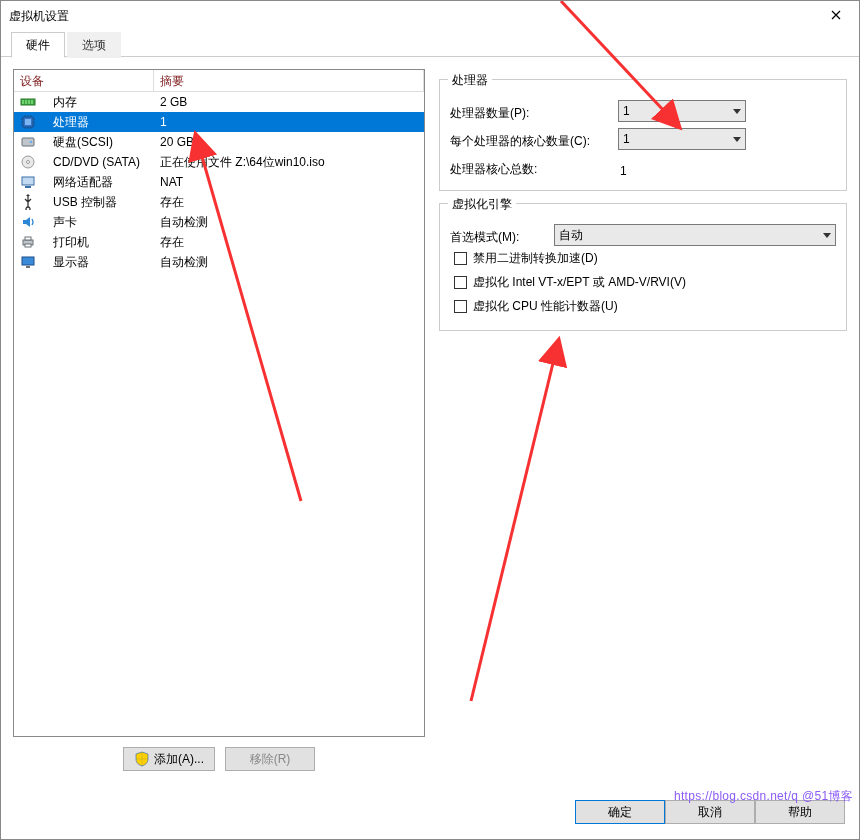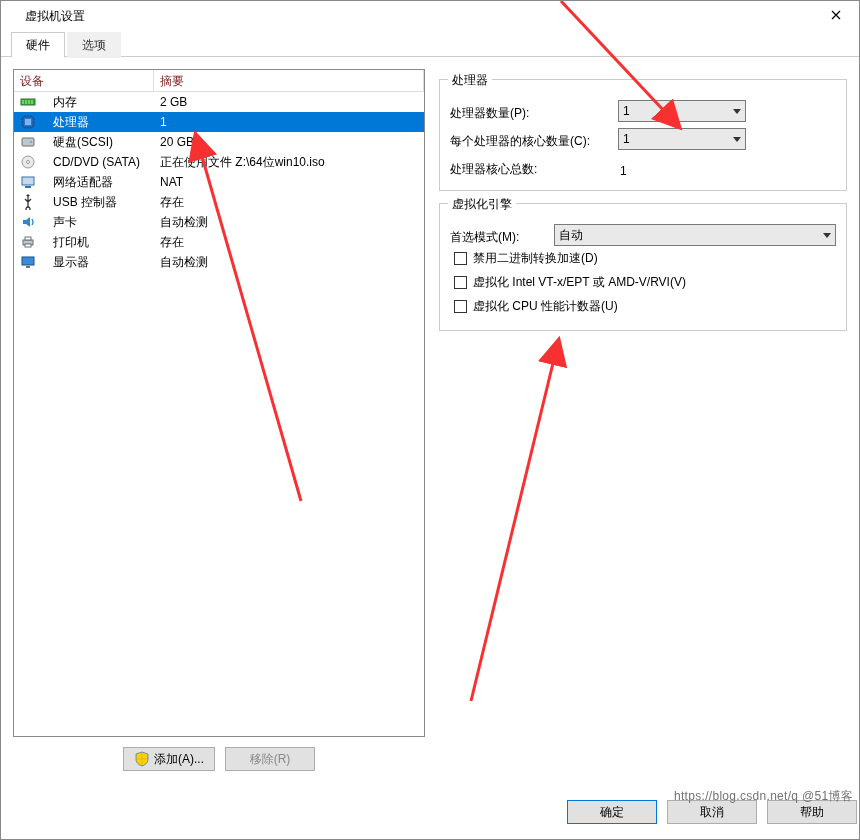--- a/index.html
+++ b/index.html
@@ -2,21 +2,21 @@
 <html><head>
 <meta charset="utf-8">
 <style>
   * { box-sizing: border-box; font-family: "Microsoft YaHei", "Segoe UI", Tahoma, sans-serif; font-size: 12px; }
   html, body { margin: 0; padding: 0; }
   body { width: 860px; height: 840px; background: #fff; position: relative; }
 
   .window { width: 860px; height: 840px; border: 1px solid #888; background: #fff; position: relative; }
 
   .titlebar { height: 30px; display: flex; align-items: center; padding-left: 8px; }
-  .titlebar .title { flex: 1; font-size: 12px; margin-left: 16px; }
+  .titlebar .title { flex: 1; font-size: 12px; }
   .titlebar .close { width: 46px; height: 30px; display: flex; align-items: center; justify-content: center; cursor: pointer; }
   .titlebar .close svg { width: 10px; height: 10px; }
 
   .tabbar { display: flex; border-bottom: 1px solid #ccc; height: 26px; padding-left: 10px; text-align: right; }
   .tab { padding: 4px 14px 0 14px; height: 26px; border: 1px solid transparent; border-bottom: none; margin-right: 2px; background: #f0f0f0; cursor: pointer; position: relative; top: 1px; }
   .tab.active { background: #fff; border-color: #ccc; border-bottom: 1px solid #fff; }
   .tab:not(.active) { color: #333; }
 
   .content { position: absolute; top: 62px; left: 0; right: 0; bottom: 60px; display: flex; gap: 14px; padding: 6px 12px 0 12px; }
 
@@ -42,28 +42,28 @@
   .group > legend, .group .legend { position: absolute; top: -8px; left: 8px; background: #fff; padding: 0 4px; }
   .row { display: flex; align-items: flex-end; height: 28px; gap: 12px; }
   .row .lbl { width: 156px; }
   .select { flex: 0 0 128px; height: 22px; border: 1px solid #7a7a7a; background: #e9e9e9; display: flex; align-items: center; padding: 0 4px; justify-content: space-between; cursor: pointer; }
   .select.wide { flex: 1; }
   .select .caret { border-left: 4px solid transparent; border-right: 4px solid transparent; border-top: 5px solid #333; }
   .val { padding-left: 2px; }
   .chkrow { display: flex; align-items: center; height: 24px; gap: 6px; padding-left: 4px; }
   .chk { width: 13px; height: 13px; border: 1px solid #333; background: #fff; display: inline-block; }
 
-  .footer { position: absolute; bottom: 0; left: 0; right: 0; height: 54px; display: flex; justify-content: flex-end; align-items: center; gap: 10px; padding-right: 2px; }
+  .footer { position: absolute; bottom: 0; left: 0; right: 0; height: 54px; display: flex; justify-content: flex-end; align-items: center; gap: 0; padding-right: 14px; }
   .fbtn { height: 24px; width: 90px; border: 1px solid #adadad; background: #e1e1e1; display: inline-flex; align-items: center; justify-content: center; cursor: pointer; }
   .fbtn.primary { border-color: #0078d7; border-width: 1.5px; }
 
   
   .overlay { position: absolute; inset: 0; pointer-events: none; }
 
-  .watermark { position: absolute; right: 6px; bottom: 34px; color: #737373; font-size: 12px; letter-spacing: 0.3px; pointer-events: none; }
+  .watermark { position: absolute; right: 6px; bottom: 34px; color: #8b5cf6; font-size: 12px; letter-spacing: 0.3px; pointer-events: none; }
 </style>
 </head>
 <body>
 
 <div class="window">
 
   <div class="titlebar">
     <span class="title">虚拟机设置</span>
     <div class="close">
       <span>

